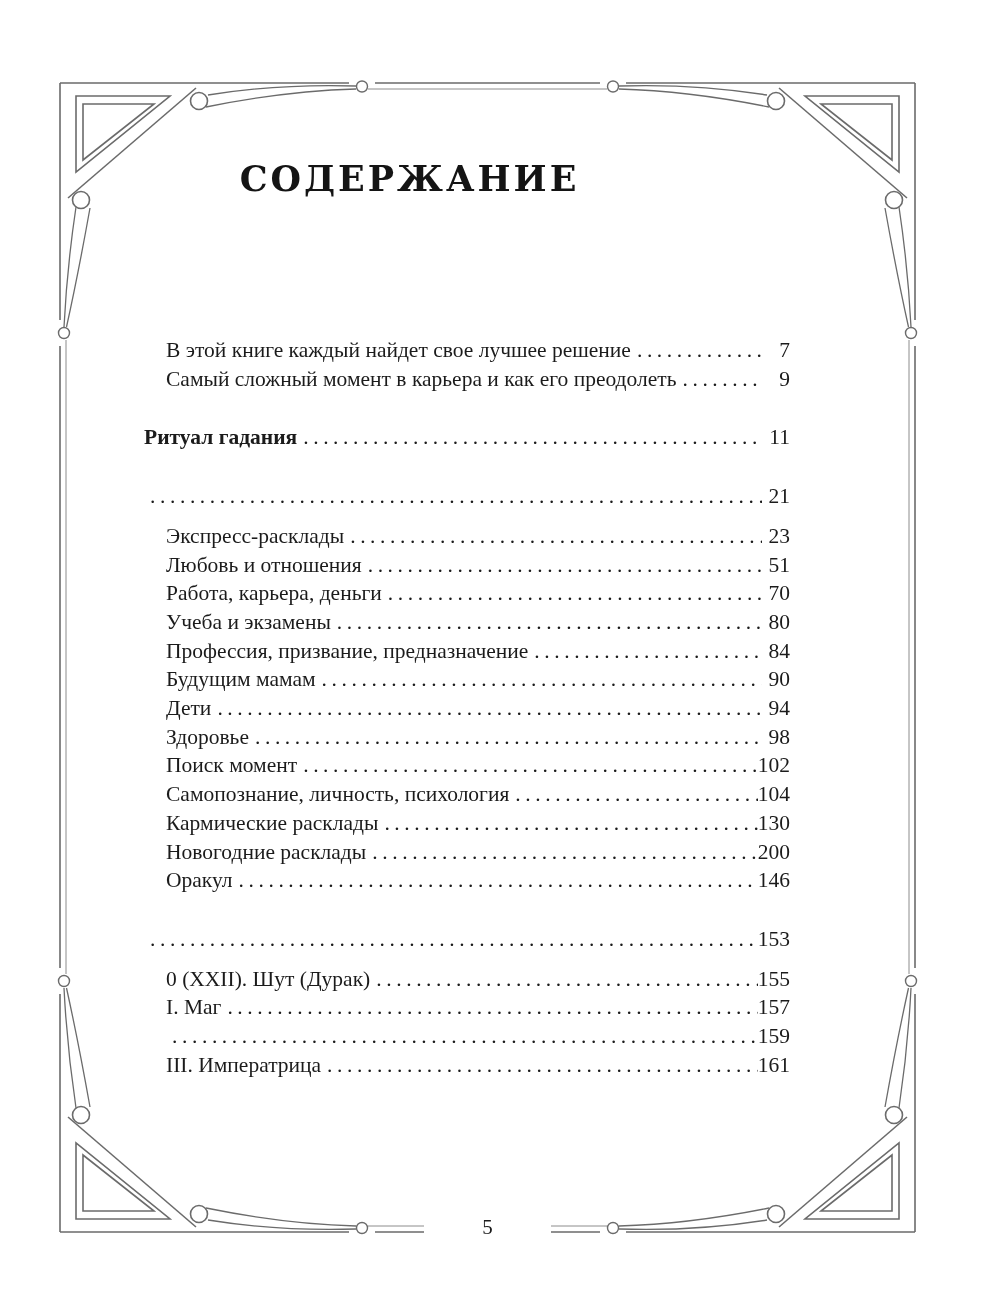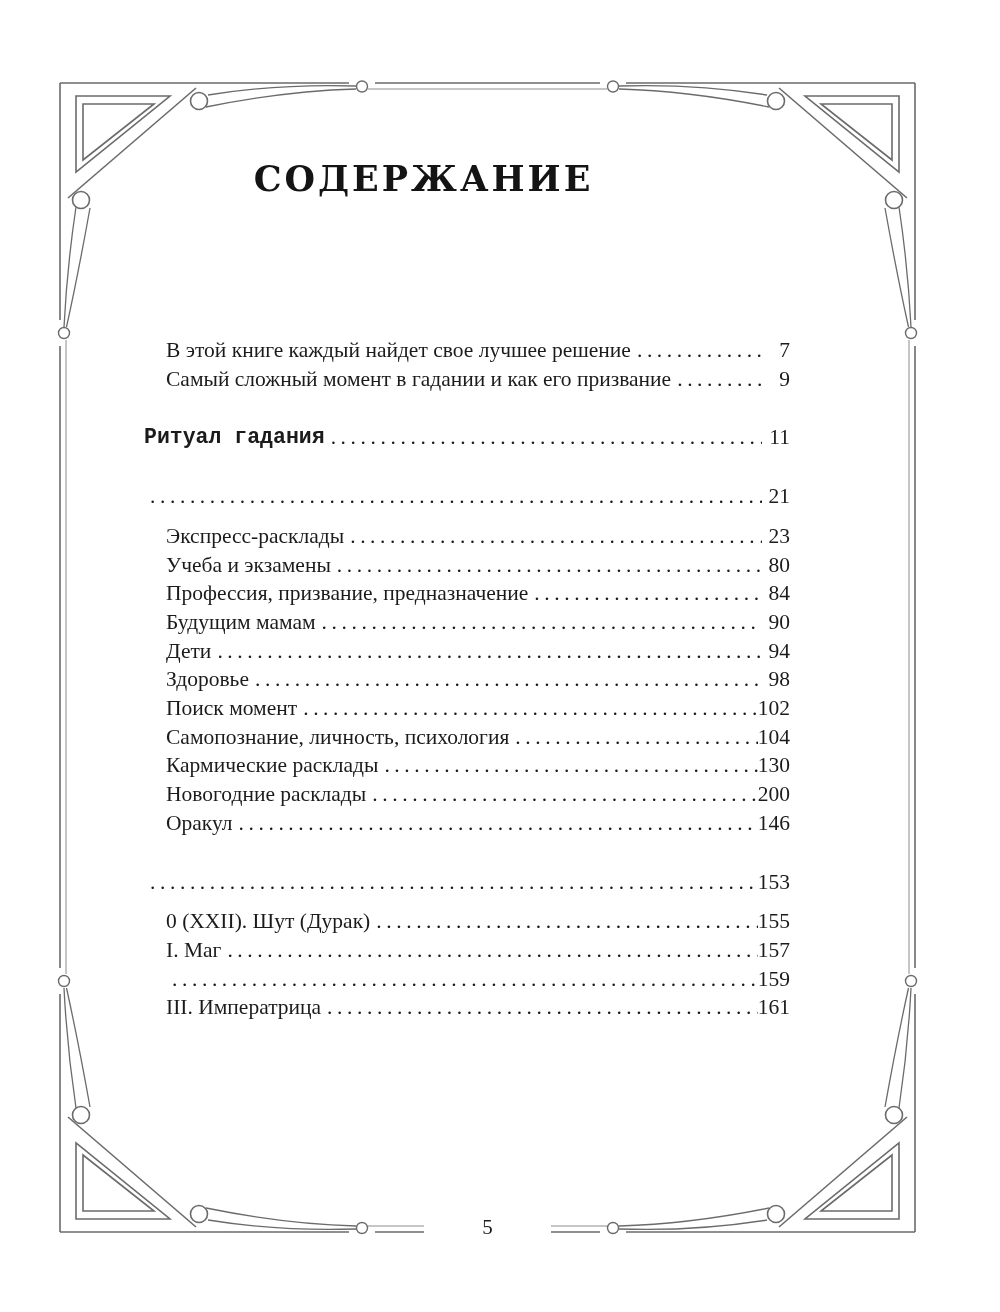--- a/index.html
+++ b/index.html
@@ -4,31 +4,31 @@
 <style>
   html,body{margin:0;padding:0;}
   body{
     width:1000px;height:1312px;position:relative;background:#ffffff;
     font-family:"Liberation Serif",serif;color:#1b1b1b;overflow:hidden;
   }
   .frame{position:absolute;left:0;top:0;}
   .page-title{
     position:absolute;left:60px;top:156px;width:699px;margin:0;
     text-align:center;font-family:"DejaVu Serif",serif;font-weight:700;
-    font-size:35px;line-height:46px;letter-spacing:3px;color:#141414;padding-left:14px;
+    font-size:35px;line-height:46px;letter-spacing:3px;color:#141414;
   }
   main{position:absolute;left:144px;top:336px;width:646px;font-size:21.5px;}
   .section{margin-top:30px;}
   .section:first-child{margin-top:0;}
   .sub{margin-top:11px;}
   .sub.first{margin-top:0;}
   .row{display:flex;line-height:28.7px;}
   .row.indent{padding-left:22px;}
   .row .lbl{white-space:nowrap;}
-  .row.bold .lbl{font-weight:700;font-family:Liberation Mono, monospace;}
+  .row.bold .lbl{font-weight:700;}
   .leader{flex:1;overflow:hidden;white-space:nowrap;padding:0 8px 0 6px;color:#1b1b1b;}
   .leader::after{
     content:"................................................................................................";
     letter-spacing:4.6px;
   }
   .pg{min-width:28px;text-align:right;white-space:nowrap;}
   .footer-num{
     position:absolute;left:60px;top:1212px;width:855px;
     text-align:center;font-size:21px;line-height:30px;
   }
@@ -87,21 +87,21 @@
 <main>
   <div id="toc">
       <div class="section">
         <div class="sub first">
           <div class="row indent">
     <span class="lbl">В этой книге каждый найдет свое лучшее решение</span>
     <span class="leader"></span>
     <span class="pg">7</span>
   </div>
           <div class="row indent">
-    <span class="lbl">Самый сложный момент в гадании и как его призвание</span>
+    <span class="lbl">Самый сложный момент в карьера и как его преодолеть</span>
     <span class="leader"></span>
     <span class="pg">9</span>
   </div>
         </div>
       </div>
       <div class="section">
         <div class="row bold">
     <span class="lbl">Ритуал гадания</span>
     <span class="leader"></span>
     <span class="pg">11</span>
@@ -112,20 +112,30 @@
     <span class="leader"></span>
     <span class="pg">21</span>
   </div>
         <div class="sub">
           <div class="row indent">
     <span class="lbl">Экспресс-расклады</span>
     <span class="leader"></span>
     <span class="pg">23</span>
   </div>
           <div class="row indent">
+    <span class="lbl">Любовь и отношения</span>
+    <span class="leader"></span>
+    <span class="pg">51</span>
+  </div>
+          <div class="row indent">
+    <span class="lbl">Работа, карьера, деньги</span>
+    <span class="leader"></span>
+    <span class="pg">70</span>
+  </div>
+          <div class="row indent">
     <span class="lbl">Учеба и экзамены</span>
     <span class="leader"></span>
     <span class="pg">80</span>
   </div>
           <div class="row indent">
     <span class="lbl">Профессия, призвание, предназначение</span>
     <span class="leader"></span>
     <span class="pg">84</span>
   </div>
           <div class="row indent">

